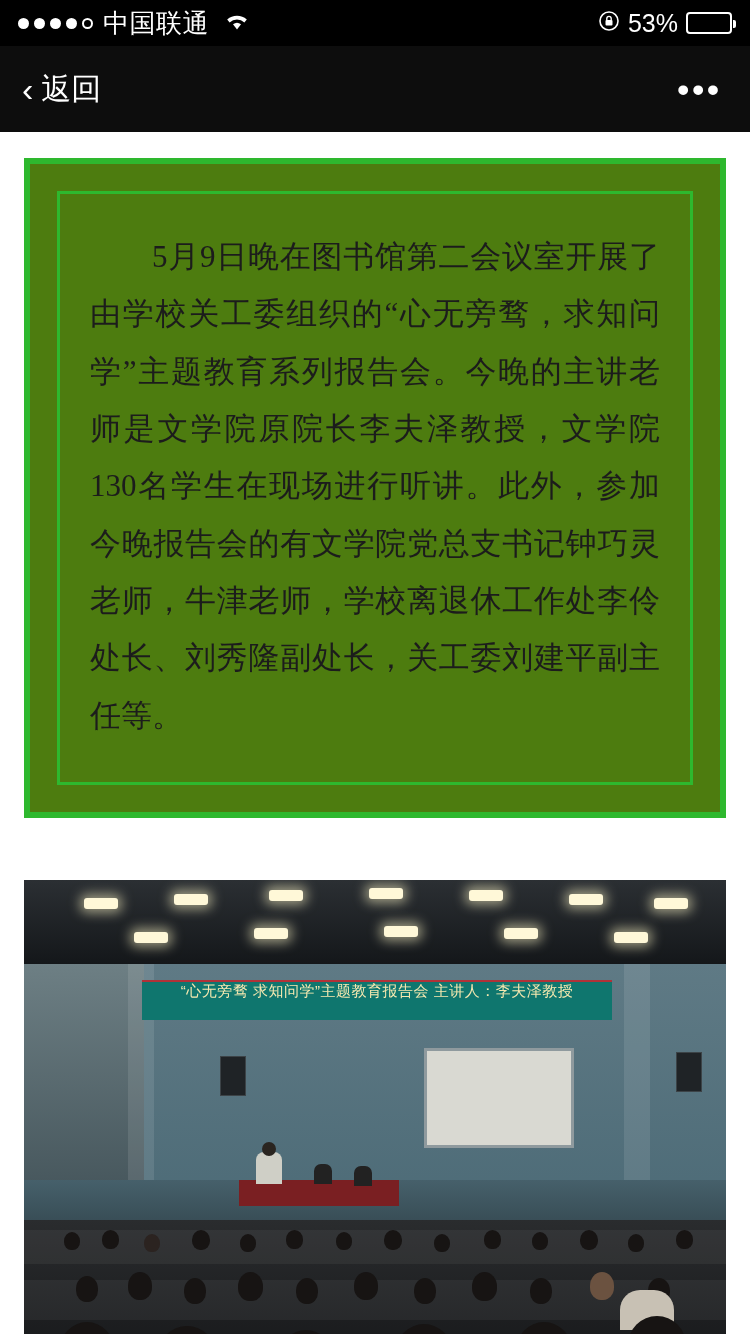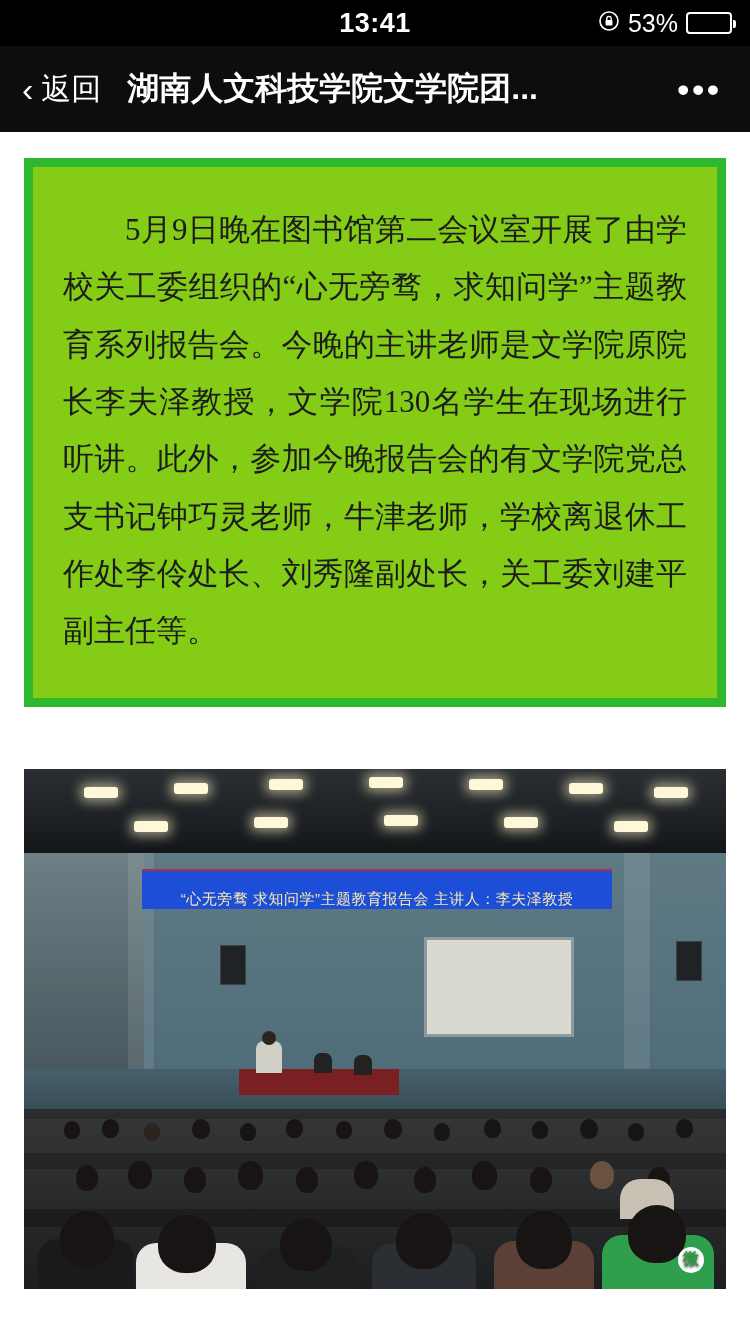--- a/index.html
+++ b/index.html
@@ -112,22 +112,22 @@
   
   .content {
     background: #ffffff;
     padding: 26px 24px 0 24px;
     height: calc(1334px - 46px - 86px);
     overflow: hidden;
   }
 
   .article-box {
     border: 6px solid #2eb82e;
-    padding: 0;
-    background: #84cc16;
+    padding: 27px;
+    background: #4d7c0f;
   }
   .article-box-inner {
     border: 3px solid #2eb82e;
     padding: 34px 30px 38px 30px;
   }
   .article-text {
     font-size: 31px;
     line-height: 1.85;
     color: #1c1c1c;
     text-indent: 2em;
@@ -167,23 +167,23 @@
     background: linear-gradient(#6d7f84, #46565c);
   }
   .wall-pillar {
     position: absolute; top: 84px; width: 26px; height: 230px;
     background: rgba(255,255,255,0.10);
   }
   .banner {
     position: absolute;
     left: 118px; top: 100px;
     width: 470px; height: 40px;
-    background: #1d4ed8;
+    background: #0f766e;
     border-top: 2px solid #b03238;
-    display: flex; align-items: flex-end; justify-content: center;
+    display: flex; align-items: flex-start; justify-content: center;
   }
   .banner-text {
     color: #f7e9b0;
     font-size: 15px;
     white-space: nowrap;
     letter-spacing: 0.5px;
     font-family: "Liberation Sans", sans-serif;
   }
   .screen {
     position: absolute;
@@ -256,42 +256,56 @@
     color: #2e9e3f;
     font-size: 16px;
     display: flex; align-items: center; justify-content: center;
     font-weight: bold;
   }
 </style>
 </head>
 <body>
 
 <div class="status-bar">
-  <div class="status-center">13:41</div>
+  <div class="status-left">
+    <span class="signal-dots">
+      <span class="dot"></span>
+        <span class="dot"></span>
+        <span class="dot"></span>
+        <span class="dot"></span>
+        <span class="dot hollow"></span>
+    </span>
+    <span class="carrier">中国联通</span>
+    <span class="wifi-icon">
+      <svg width="28" height="22" viewBox="0 0 28 22">
+        <path d="M14 19.5l-4-5.2a6.6 6.6 0 0 1 8 0z" fill="#fff"></path>
+        <path d="M4.2 9.4a15 15 0 0 1 19.6 0l-2.4 3a11.2 11.2 0 0 0-14.8 0z" fill="#fff"></path>
+      </svg>
+    </span>
+  </div>
   <div class="status-right">
     <span class="lock-icon">
       <svg width="22" height="22" viewBox="0 0 22 22">
         <circle cx="11" cy="11" r="9" fill="none" stroke="#fff" stroke-width="1.6"></circle>
         <rect x="7.5" y="10" width="7" height="5.5" rx="1" fill="#fff"></rect>
         <path d="M8.8 10V8.6a2.2 2.2 0 0 1 4.4 0V10" fill="none" stroke="#fff" stroke-width="1.4"></path>
       </svg>
     </span>
     <span>53%</span>
     <span class="battery">
       <span class="battery-fill" id="battery-fill" style="width:66%"></span>
     </span>
   </div>
 </div>
 
 <div class="nav-bar">
   <div class="nav-back">
     <span class="chevron">‹</span>
     <span>返回</span>
   </div>
-  <div class="nav-title">湖南人文科技学院文学院团...</div>
   <div class="nav-more">•••</div>
 </div>
 
 <div class="content">
 
   <div class="article-box">
     <div class="article-box-inner">
       <p class="article-text">5月9日晚在图书馆第二会议室开展了由学校关工委组织的“心无旁骛，求知问学”主题教育系列报告会。今晚的主讲老师是文学院原院长李夫泽教授，文学院130名学生在现场进行听讲。此外，参加今晚报告会的有文学院党总支书记钟巧灵老师，牛津老师，学校离退休工作处李伶处长、刘秀隆副处长，关工委刘建平副主任等。</p>
     </div>
   </div>

